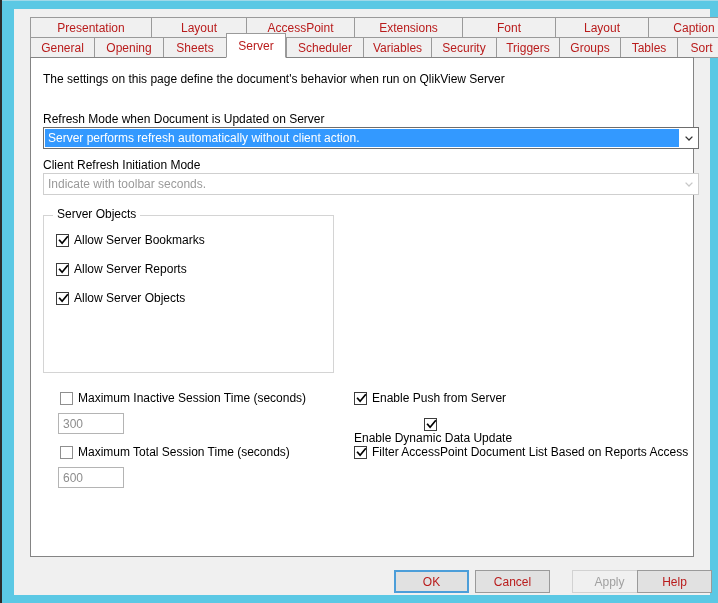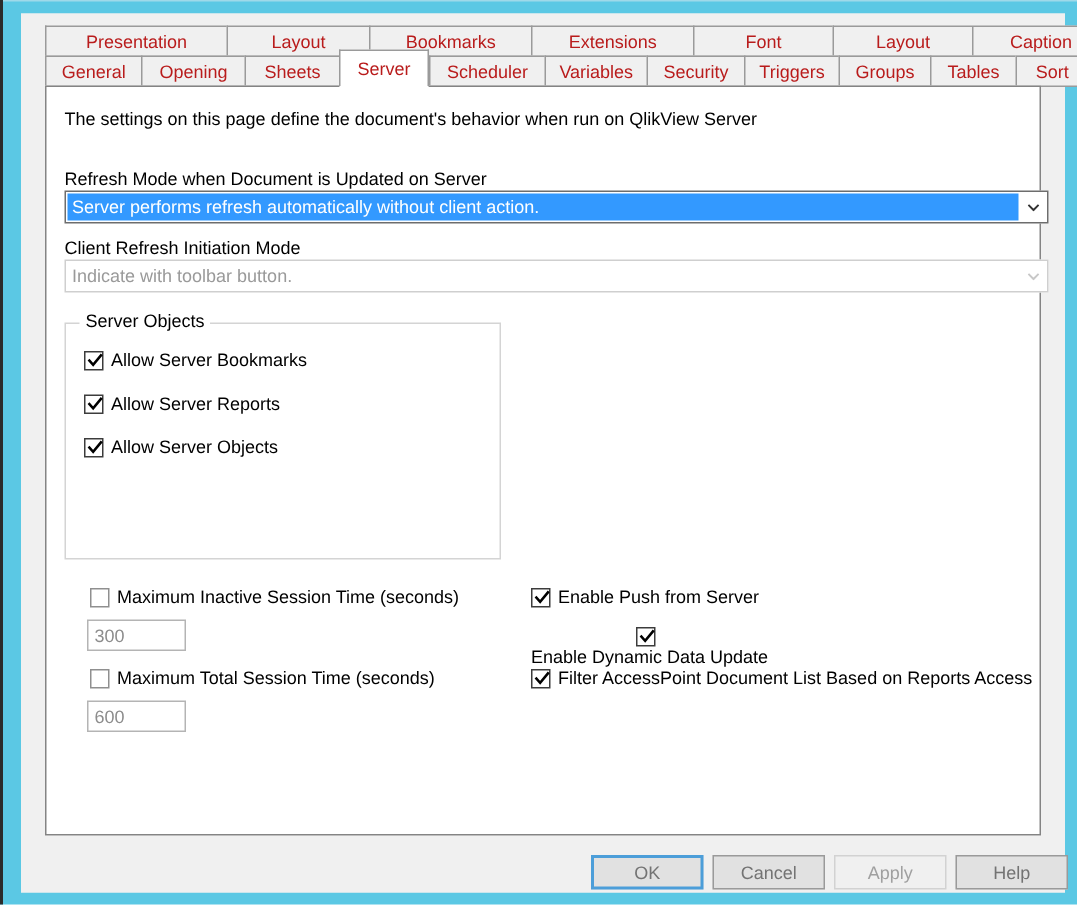--- a/index.html
+++ b/index.html
@@ -216,49 +216,50 @@
   .btn {
     position: absolute;
     top: 12px;
     height: 23px;
     width: 75px;
     box-sizing: border-box;
     background: #e1e1e1;
     border: 1px solid #9a9a9a;
     font-family: "Liberation Sans", sans-serif;
     font-size: 12px;
-    color: #737373;
+    color: #b91c1c;
     display: flex;
     align-items: center;
     justify-content: center;
     cursor: default;
   }
   .btn.default {
     border: 2px solid #4c9ed9;
   }
   .btn.disabled {
     color: #a0a0a0;
     background: #f0f0f0;
     border: 1px solid #d2d2d2;
+    margin-left: 16px;
   }
 </style>
 </head>
 <body>
 
 <div id="window-frame">
   <div id="titlebar-strip"></div>
   <div id="frame-left-edge"></div>
 
   <div id="dialog-client">
 
     <div id="tab-strip">
       <div class="tab-row" id="tab-row-top">
           <div class="tab" style="width: 121px;">Presentation</div>
           <div class="tab" style="width: 95px;">Layout</div>
-          <div class="tab" style="width: 108px;">Bookmarks</div>
+          <div class="tab" style="width: 108px;">AccessPoint</div>
           <div class="tab" style="width: 108px;">Extensions</div>
           <div class="tab" style="width: 93px;">Font</div>
           <div class="tab" style="width: 93px;">Layout</div>
           <div class="tab" style="width: 92px;">Caption</div>
         </div>
       <div class="tab-row" id="tab-row-bottom">
           <div class="tab" style="width: 64px;">General</div>
           <div class="tab" style="width: 69px;">Opening</div>
           <div class="tab" style="width: 63px;">Sheets</div>
           <div class="tab active" style="width: 60px;">Server</div>
@@ -283,21 +284,21 @@
         <div class="combo-arrow">
           <svg class="chev" viewBox="0 0 8 5" xmlns="http://www.w3.org/2000/svg">
             <path d="M0.6 0.6 L4 4 L7.4 0.6" stroke="#333333" stroke-width="1.3" fill="none"></path>
           </svg>
         </div>
       </div>
 
       <div class="static-text" style="left:12px; top:100px;">Client Refresh Initiation Mode</div>
 
       <div class="combo disabled" style="left:12px; top:115px; width:656px;">
-        <div class="combo-value disabled-text">Indicate with toolbar button.</div>
+        <div class="combo-value disabled-text">Indicate with toolbar seconds.</div>
         <div class="combo-arrow">
           <svg class="chev" viewBox="0 0 8 5" xmlns="http://www.w3.org/2000/svg">
             <path d="M0.6 0.6 L4 4 L7.4 0.6" stroke="#c8c8c8" stroke-width="1.3" fill="none"></path>
           </svg>
         </div>
       </div>
 
       <div id="server-objects-group"></div>
       <div id="server-objects-legend">Server Objects</div>
 

